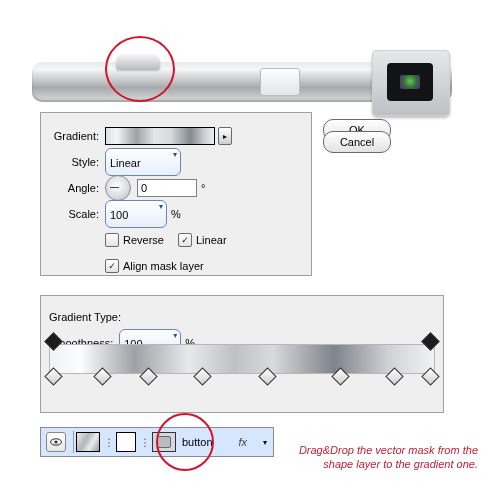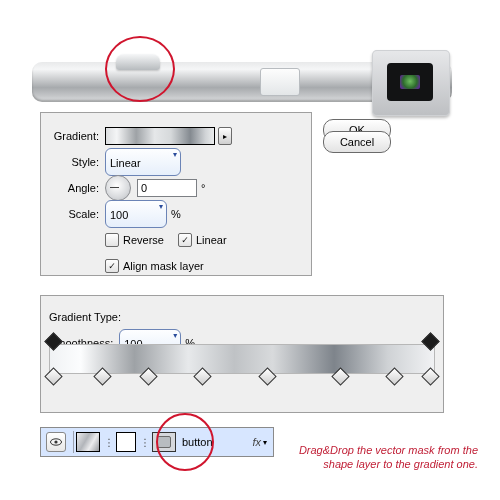--- a/index.html
+++ b/index.html
@@ -35,21 +35,21 @@
 .layers{position:absolute;left:40px;top:427px;width:232px;height:28px;border:1px solid #8a8a8a;background:#d7e6ff;display:flex;align-items:center}
 .eye{width:18px;height:18px;margin:0 5px;border:1px solid #888;border-radius:3px;background:linear-gradient(#fff,#e7e7e7);display:flex;align-items:center;justify-content:center}
 .vr{width:1px;height:22px;background:#9aa0ad;margin:0 2px}
 .thumb{width:22px;height:18px;border:1px solid #000;background:linear-gradient(120deg,#ececee 0%,#b2b5ba 40%,#ececee 65%,#96999e 100%);margin-right:2px}
 .mask-w{width:18px;height:18px;border:1px solid #000;background:#fff;margin-right:2px}
 .link{width:10px;font-size:10px;text-align:center;color:#4a4a4a;margin:0 2px}
 .vec-mask{width:22px;height:18px;border:1px solid #333;background:#d6d8dc;position:relative;margin-right:6px}
 .vec-mask::after{content:"";position:absolute;left:4px;top:3px;width:12px;height:10px;border:1px solid #6a6a6a;border-radius:2px;background:#b8bcc0}
 .circle-hi2{position:absolute;left:156px;top:413px;width:54px;height:54px;border:2px solid #d0152e;border-radius:50%}
 .hint{position:absolute;left:282px;top:443px;width:196px;color:#c01e35;font-style:italic;font-size:11px;text-align:right;line-height:14px}
-.fx{margin-left:auto;margin-right:2px;font-style:italic;color:#444}
+.fx{margin-left:auto;margin-right:16px;font-style:italic;color:#444}
 </style>
 </head>
 <body>
 
 <div class="camera">
   <div class="cam-bar"></div>
   <div class="bump"></div>
   <div class="flash"></div>
   <div class="vf-out">
     <div class="vf-in">

